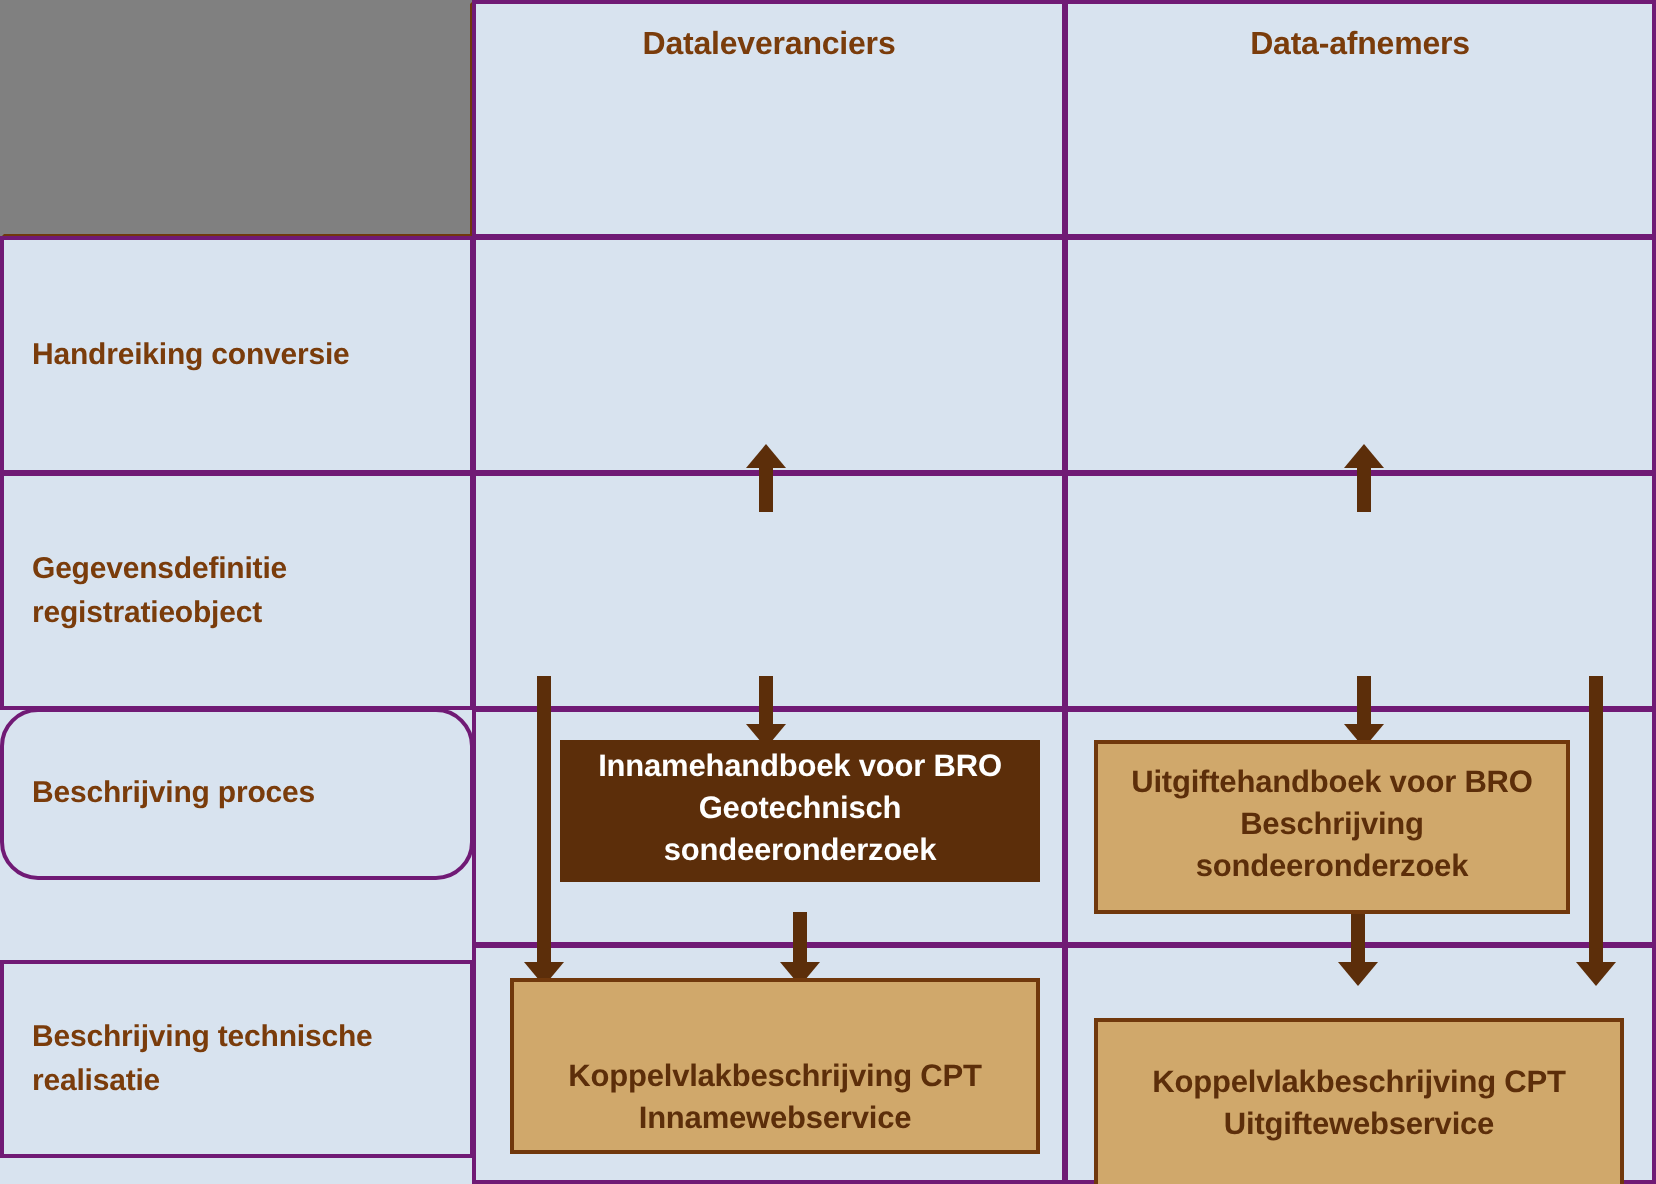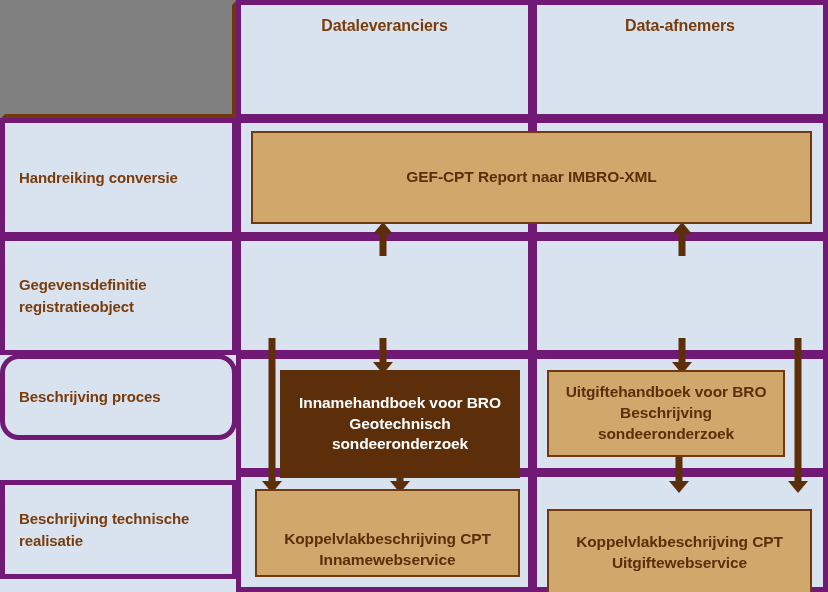--- a/index.html
+++ b/index.html
@@ -16,21 +16,21 @@
     width: 828px;
     height: 592px;
     overflow: hidden;
     background: #d8e3ef;
   }
 
   
   .cell {
     position: absolute;
     box-sizing: border-box;
-    border: 5px solid #701a75;
+    border: 2px solid #701a75;
     background: #d8e3ef;
   }
   .cell.corner {
     background: #808080;
     border-color: #808080;
     border-right-color: #70380c;
     border-bottom-color: #70380c;
   }
   .cell-label {
     display: flex;
@@ -174,26 +174,23 @@
   <div class="arrow down" style="left:390px; top:456px; width:20px; height:37px;">
     <div class="shaft"></div>
     <div class="head"></div>
   </div>
 
   <div class="arrow down" style="left:669px; top:456px; width:20px; height:37px;">
     <div class="shaft"></div>
     <div class="head"></div>
   </div>
 
-  <div class="box" style="left:251px; top:131px; width:561px; height:93px;">
-    <span>GEF-CPT Report naar IMBRO-XML</span>
-  </div>
-
-
-  <div class="box dark" style="left:280px; top:370px; width:240px; height:108px;">
+
+
+  <div class="box dark" style="left:280px; top:370px; width:240px; height:71px;">
     <span>Innamehandboek voor BRO Geotechnisch sondeeronderzoek</span>
   </div>
 
   <div class="box" style="left:547px; top:370px; width:238px; height:87px;">
     <span>Uitgiftehandboek voor BRO Beschrijving sondeeronderzoek</span>
   </div>
 
   <div class="box" style="left:255px; top:489px; width:265px; height:88px;align-items:flex-end;">
     <span>Koppelvlakbeschrijving CPT Innamewebservice</span>
   </div>

